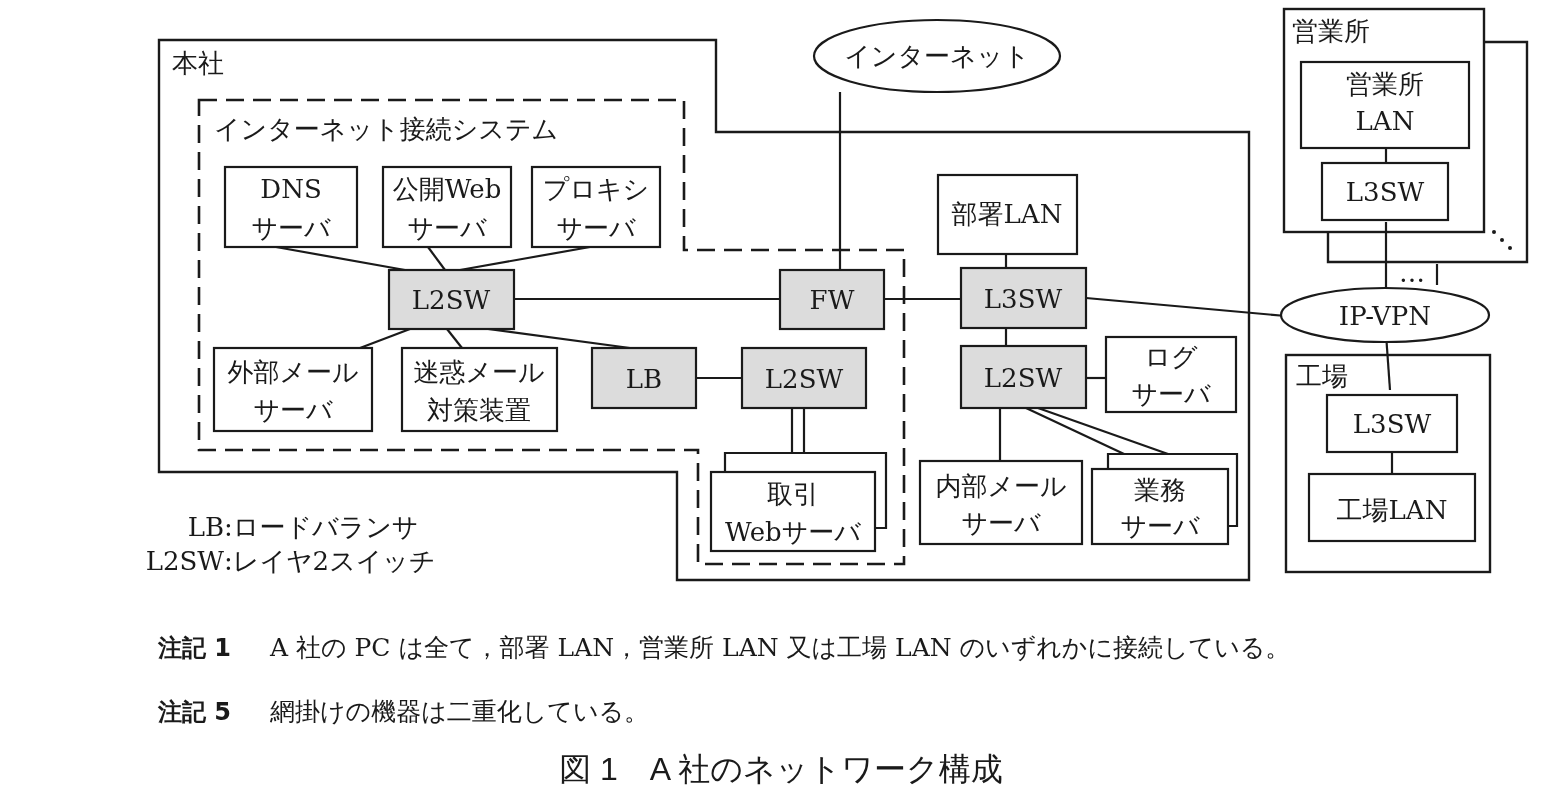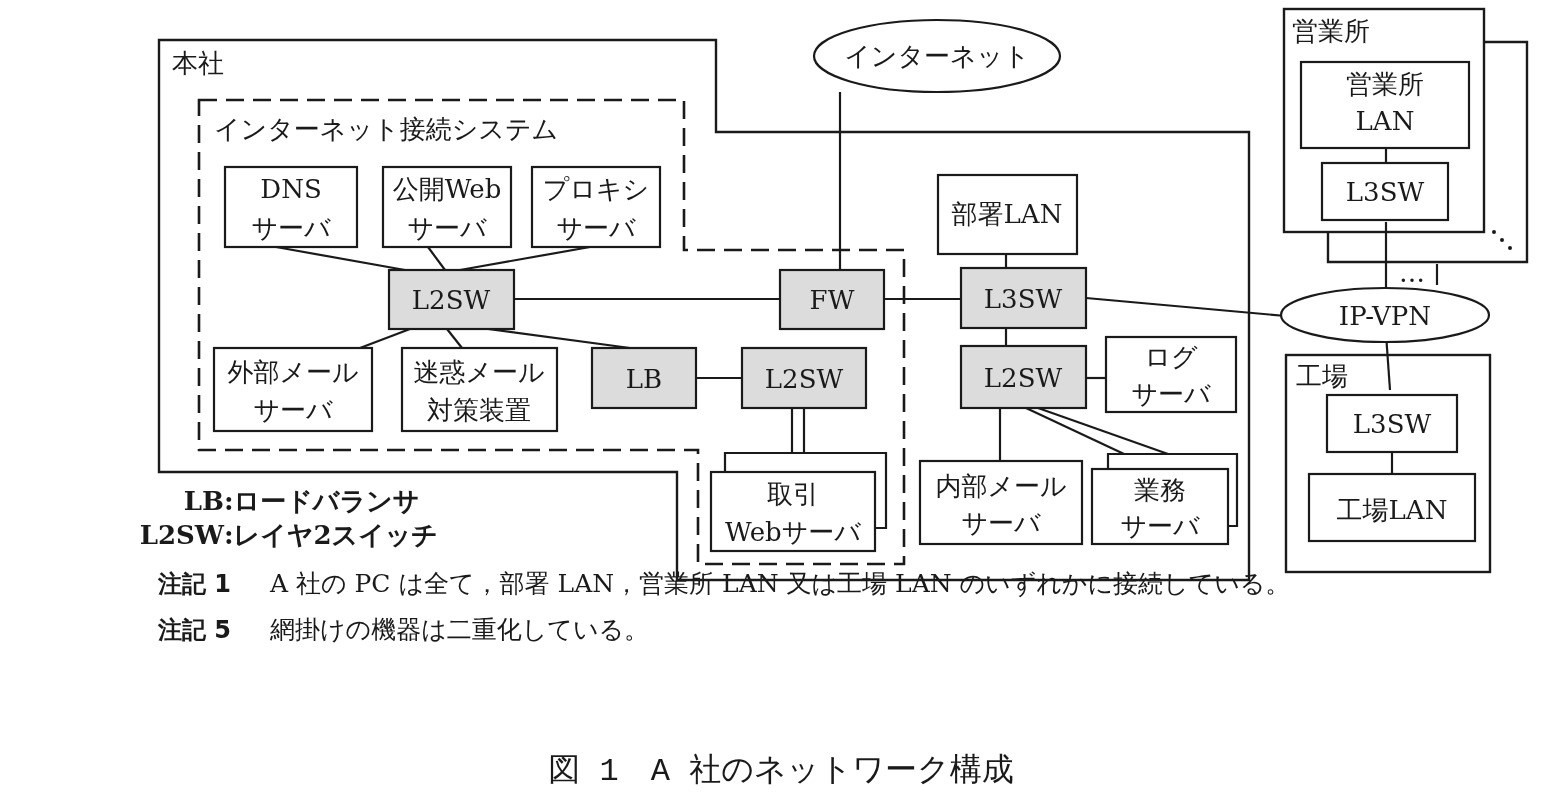--- a/index.html
+++ b/index.html
@@ -11,26 +11,26 @@
   .region { fill: none; stroke: #1a1a1a; stroke-width: 2.4; }
   .dashed { fill: none; stroke: #1a1a1a; stroke-width: 2.6; stroke-dasharray: 18 9; }
   .link { stroke: #1a1a1a; stroke-width: 2.2; fill: none; }
   .ell { fill: #ffffff; stroke: #1a1a1a; stroke-width: 2.2; }
   .lbl { font-family: "DejaVu Serif", "Liberation Serif", serif; font-size: 26px; fill: #1a1a1a; }
   .lblc { text-anchor: middle; dominant-baseline: central; }
   .dot { fill: #1a1a1a; }
   .legend { position: absolute; font-family: "DejaVu Serif", "Liberation Serif", serif;
             font-size: 26px; line-height: 34px; white-space: nowrap; }
   .legend .abbr { display: inline-block; text-align: right; width: 106px; }
-  .notes { position: absolute; left: 158px; top: 561px; font-size: 25px; line-height: 46px; white-space: nowrap; }
+  .notes { position: absolute; left: 158px; top: 616px; font-size: 25px; line-height: 64px; white-space: nowrap; }
   .notes .nlabel { font-family: "DejaVu Sans", "Liberation Sans", sans-serif; font-weight: bold;
                    display: inline-block; width: 112px; font-size: 24px; }
   .notes .ntext { font-family: "DejaVu Serif", "Liberation Serif", serif; }
   .caption { position: absolute; left: 0; width: 1562px; top: 748px; text-align: center;
-             font-family: Liberation Mono, monospace; font-size: 32px; }
+             font-family: Liberation Sans, sans-serif; font-size: 32px; }
 </style>
 </head>
 <body>
 
 <svg id="diagram" width="1562" height="600" viewBox="0 0 1562 600">
 
   <path class="region" d="M159 40 L716 40 L716 132 L1249 132 L1249 580 L677 580 L677 472 L159 472 Z"></path>
   <text class="lbl" x="172" y="72">本社</text>
 
   <path class="dashed" d="M199 100 L684 100 L684 250 L904 250 L904 564 L698 564 L698 450 L199 450 Z"></path>
@@ -170,21 +170,21 @@
   <g>
     <rect class="box" x="1327" y="395" width="130" height="57"></rect>
     <text class="lbl lblc" x="1392" y="424">L3SW</text>
   </g>
   <g>
     <rect class="box" x="1309" y="474" width="166" height="67"></rect>
     <text class="lbl lblc" x="1392" y="510">工場LAN</text>
   </g>
 </svg>
 
-<div class="legend" style="left:118px; top:484px;font-weight:bold;">
+<div class="legend" style="left:118px; top:510px;">
   <div>
     <span class="abbr">LB</span><span>:</span><span>ロードバランサ</span>
   </div>
   <div>
     <span class="abbr">L2SW</span><span>:</span><span>レイヤ2スイッチ</span>
   </div>
 </div>
 
 <div class="notes">
   <div>

